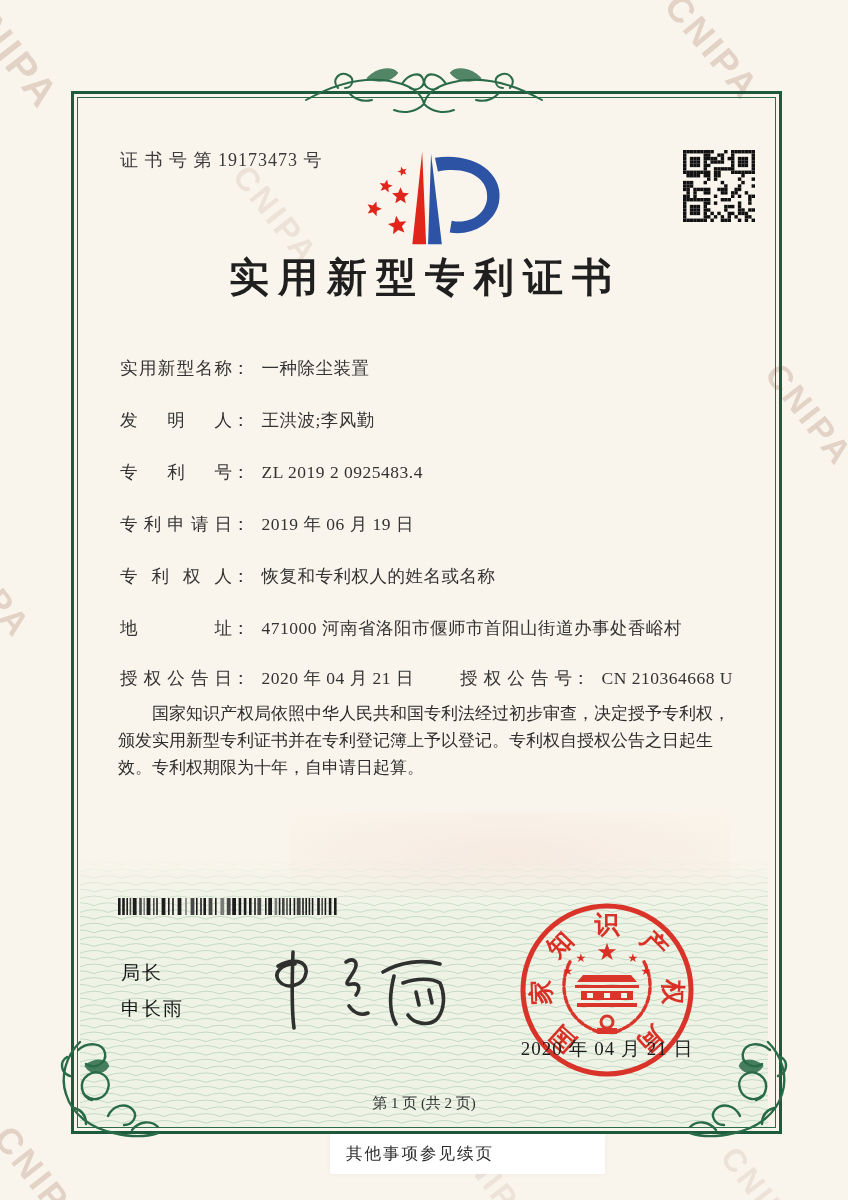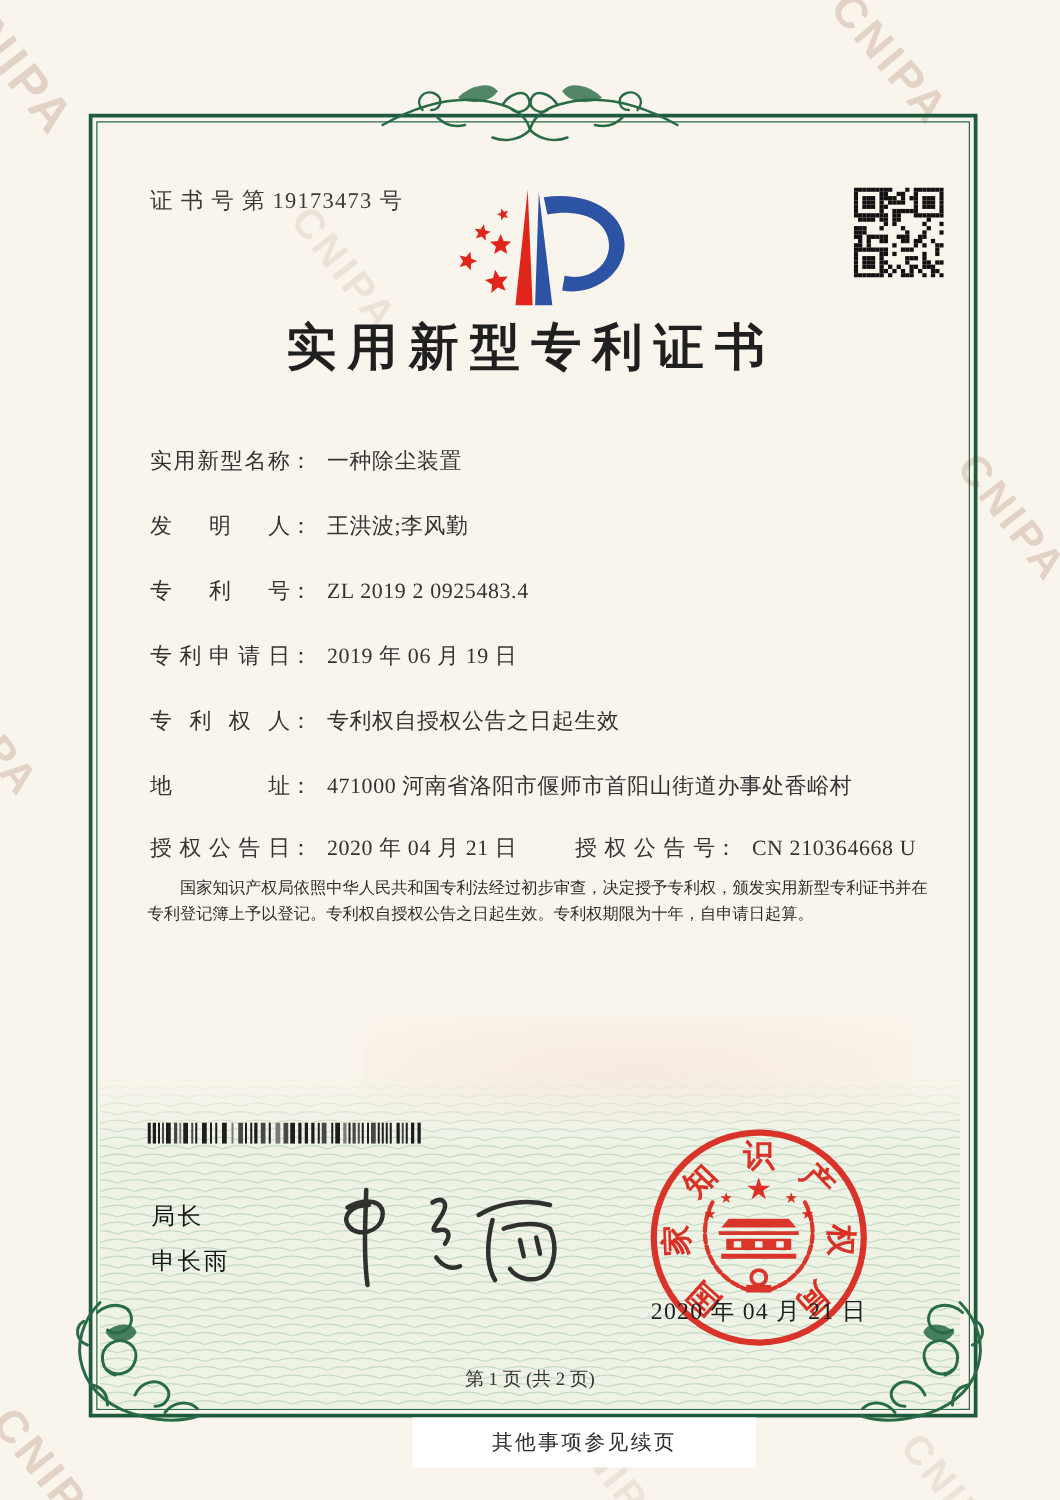--- a/index.html
+++ b/index.html
@@ -26,21 +26,21 @@
   .title{position:absolute;left:0;top:250px;width:848px;text-align:center;
          font-size:40px;font-weight:bold;letter-spacing:9px;padding-left:2px;color:#1f1f1f;
          box-sizing:border-box;}
   
   .frow{position:absolute;left:120px;width:640px;font-size:17.5px;color:#333;white-space:nowrap;}
   .jlabel{display:inline-flex;justify-content:space-between;width:112px;vertical-align:bottom;}
   .colon{margin-right:12px;}
   .fval{letter-spacing:0.5px;}
   .grant-no{position:absolute;left:340px;top:0;}
   
-  .body-text{position:absolute;left:118px;top:700px;width:626px;font-size:13px;
+  .body-text{position:absolute;left:118px;top:700px;width:626px;font-size:17px;
              line-height:1.6;color:#2d2d2d;}
   .body-text p{margin:0;text-indent:2em;font-style:normal;}
   
   .barcode{position:absolute;left:118px;top:898px;width:219px;height:17px;}
   
   .sig-title{position:absolute;left:121px;top:960px;font-family:"Liberation Sans","DejaVu Sans",sans-serif;
              font-size:19px;color:#161616;letter-spacing:2px;}
   .sig-name{position:absolute;left:121px;top:996px;font-family:Liberation Serif, serif;
             font-size:19px;color:#161616;letter-spacing:2px;}
   .autograph{position:absolute;left:248px;top:940px;width:210px;height:100px;}
@@ -49,21 +49,21 @@
   .seal-chars{position:absolute;left:607px;top:990px;width:0;height:0;}
   .seal-char{position:absolute;left:0;top:0;font-size:25px;font-weight:bold;color:#d9261c;
              font-family:"Liberation Serif","DejaVu Serif",serif;opacity:0.95;}
   .emblem{position:absolute;left:547px;top:930px;width:120px;height:110px;opacity:0.92;}
   .emb-star{position:absolute;color:#d9261c;transform:translate(-50%,-50%);line-height:1;opacity:0.95;}
   .seal-date{position:absolute;left:467px;top:1036px;width:280px;text-align:center;
              font-size:19px;color:#1d1d1d;letter-spacing:1px;}
   
   .page-info{position:absolute;left:0;top:1094px;width:848px;text-align:center;font-size:15px;color:#333;}
   .note-box{position:absolute;left:330px;top:1134px;width:243px;background:#ffffff;
-            text-align:center;padding:9px 16px;font-size:16.5px;color:#2c2c2c;letter-spacing:2px;
+            padding:9px 16px;font-size:16.5px;color:#2c2c2c;letter-spacing:2px;
             box-shadow:0 0 6px rgba(0,0,0,0.04);}
   .orn-top{position:absolute;left:304px;top:64px;width:240px;height:54px;}
   .fl-bl{position:absolute;left:50px;top:1038px;width:110px;height:100px;}
   .fl-br{position:absolute;left:688px;top:1038px;width:110px;height:100px;transform:scaleX(-1);}
 </style>
 </head>
 <body>
 
 <div class="page">
 
@@ -446,21 +446,21 @@
         <span>请</span>
         <span>日</span>
       </span><span class="colon">：</span><span class="fval">2019 年 06 月 19 日</span>
   </div>
   <div class="frow" style="top:564px;">
     <span class="jlabel">
         <span>专</span>
         <span>利</span>
         <span>权</span>
         <span>人</span>
-      </span><span class="colon">：</span><span class="fval">专利权自授权公告之日起生效</span>
+      </span><span class="colon">：</span><span class="fval">恢复和专利权人的姓名或名称</span>
   </div>
   <div class="frow" style="top:616px;">
     <span class="jlabel">
         <span>地</span>
         <span>址</span>
       </span><span class="colon">：</span><span class="fval">471000 河南省洛阳市偃师市首阳山街道办事处香峪村</span>
   </div>
   <div class="frow" style="top:666px;">
     <span class="jlabel">
         <span>授</span>

